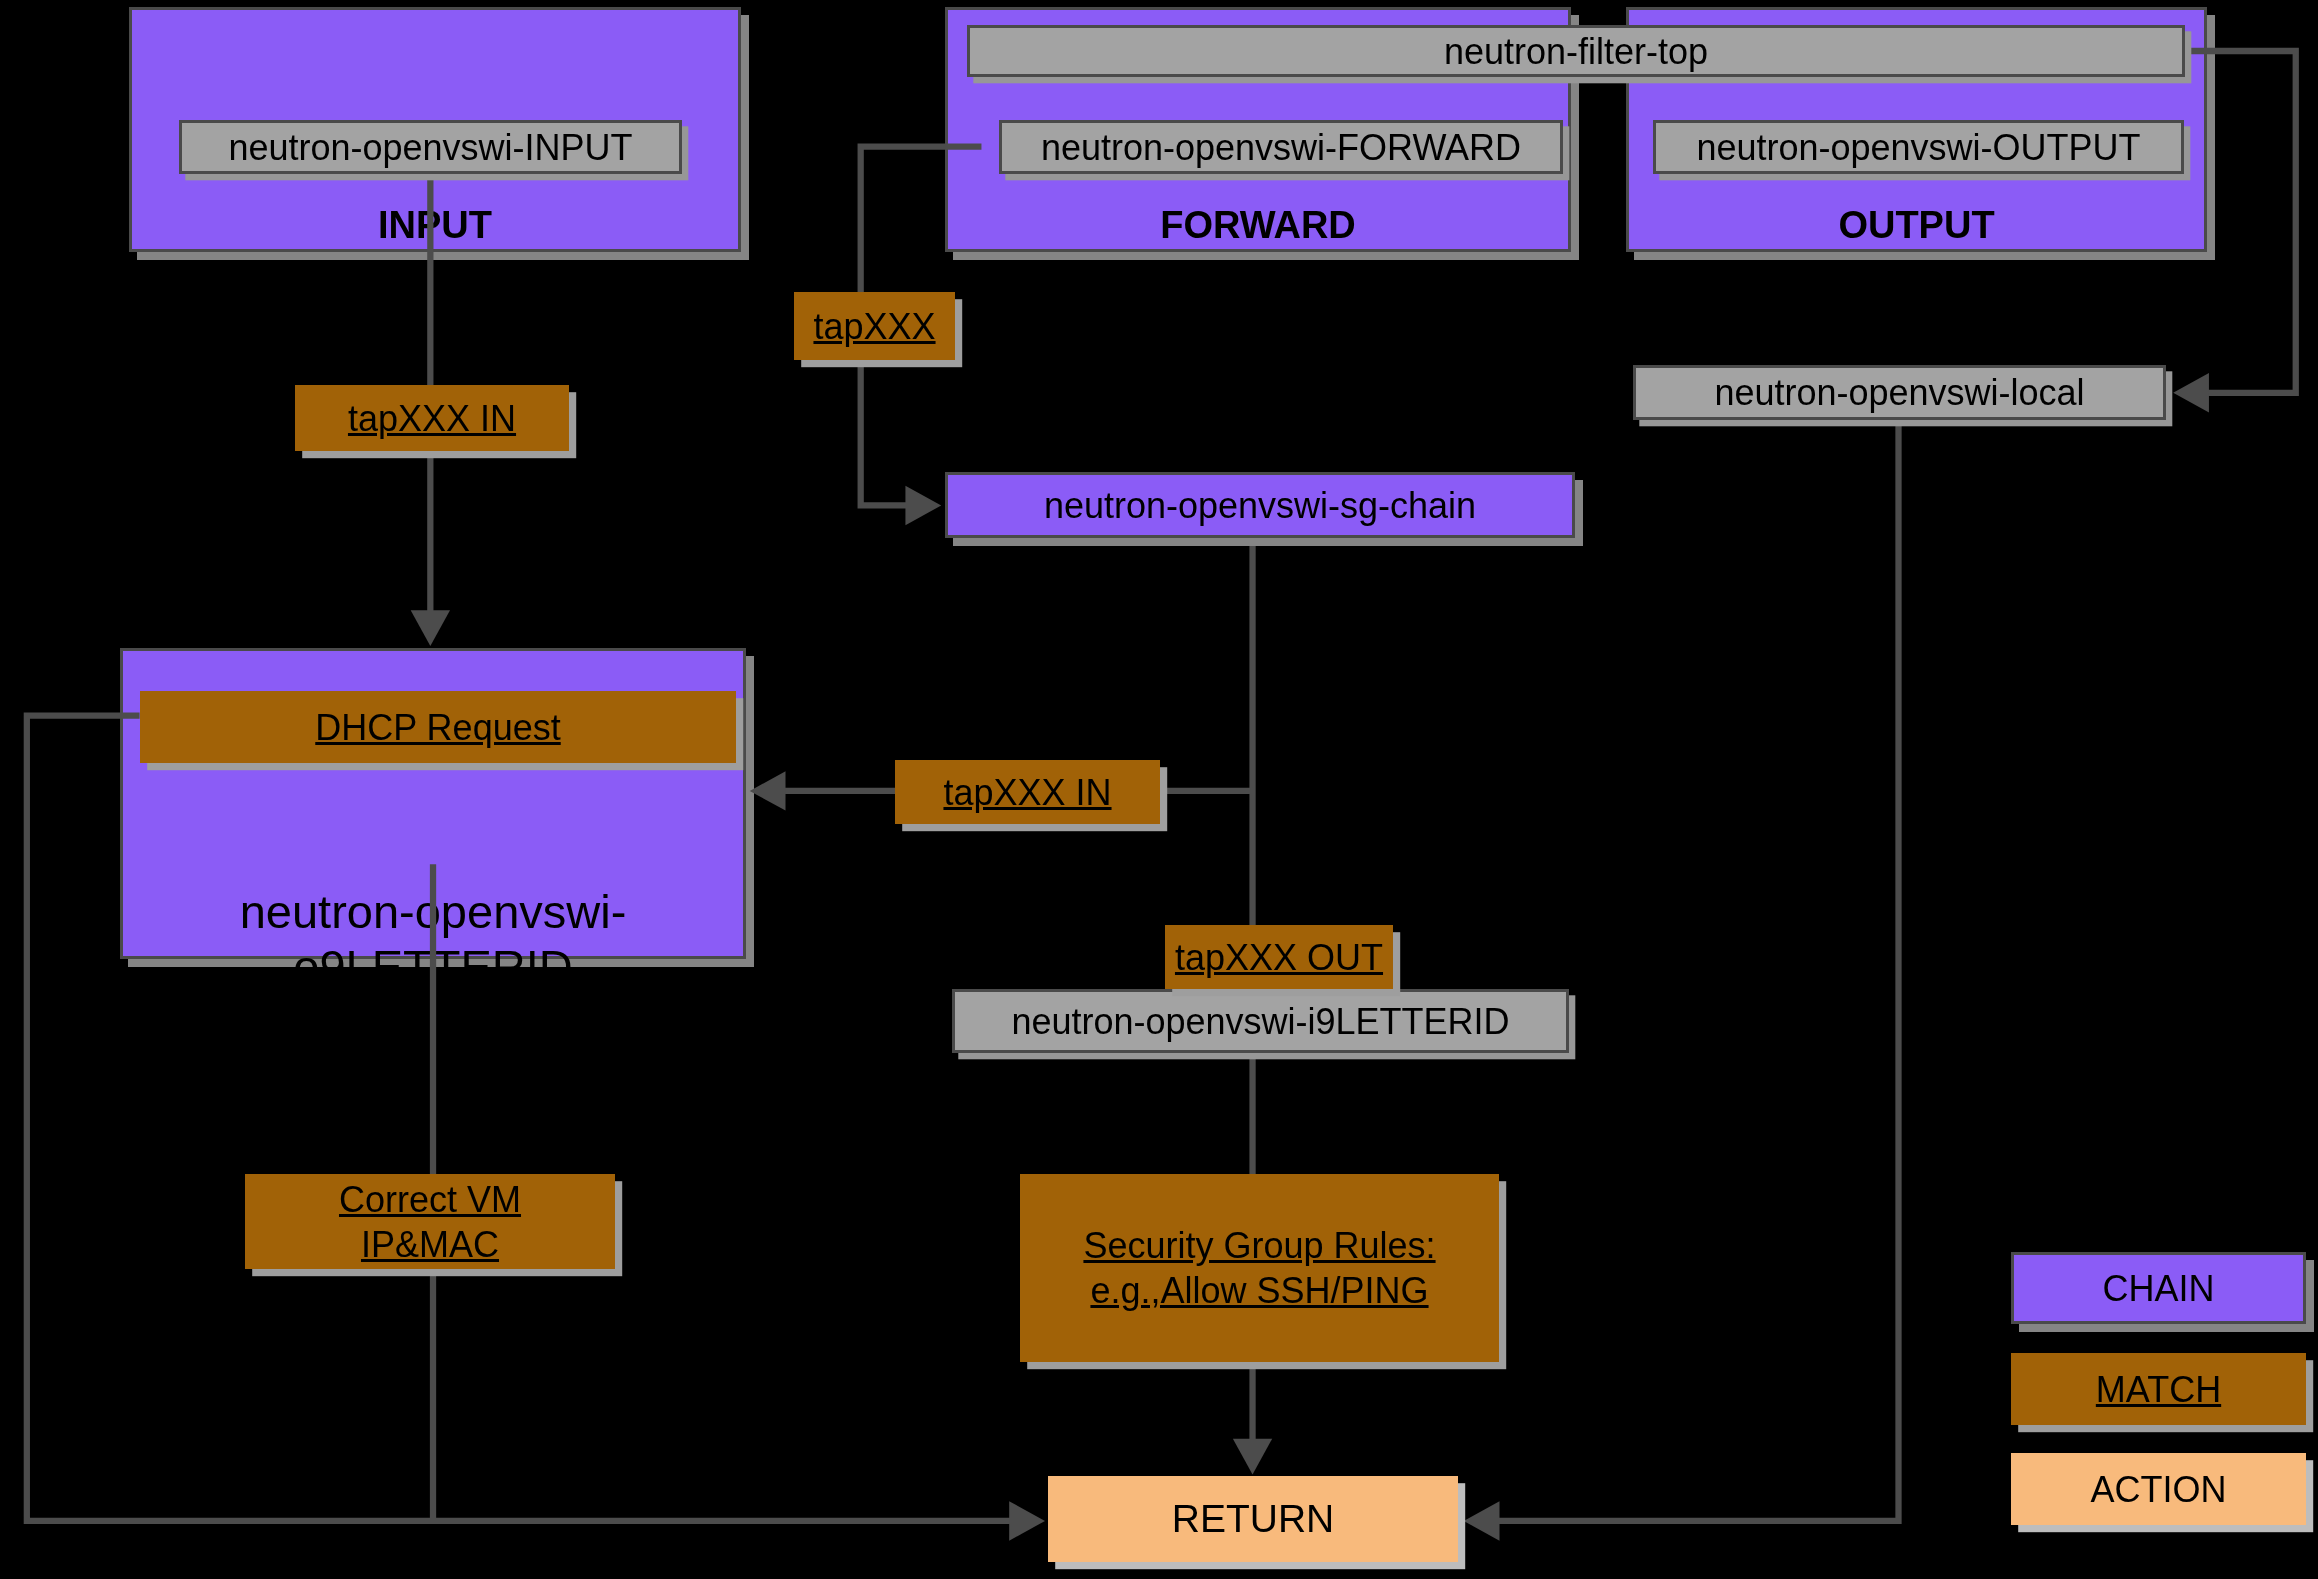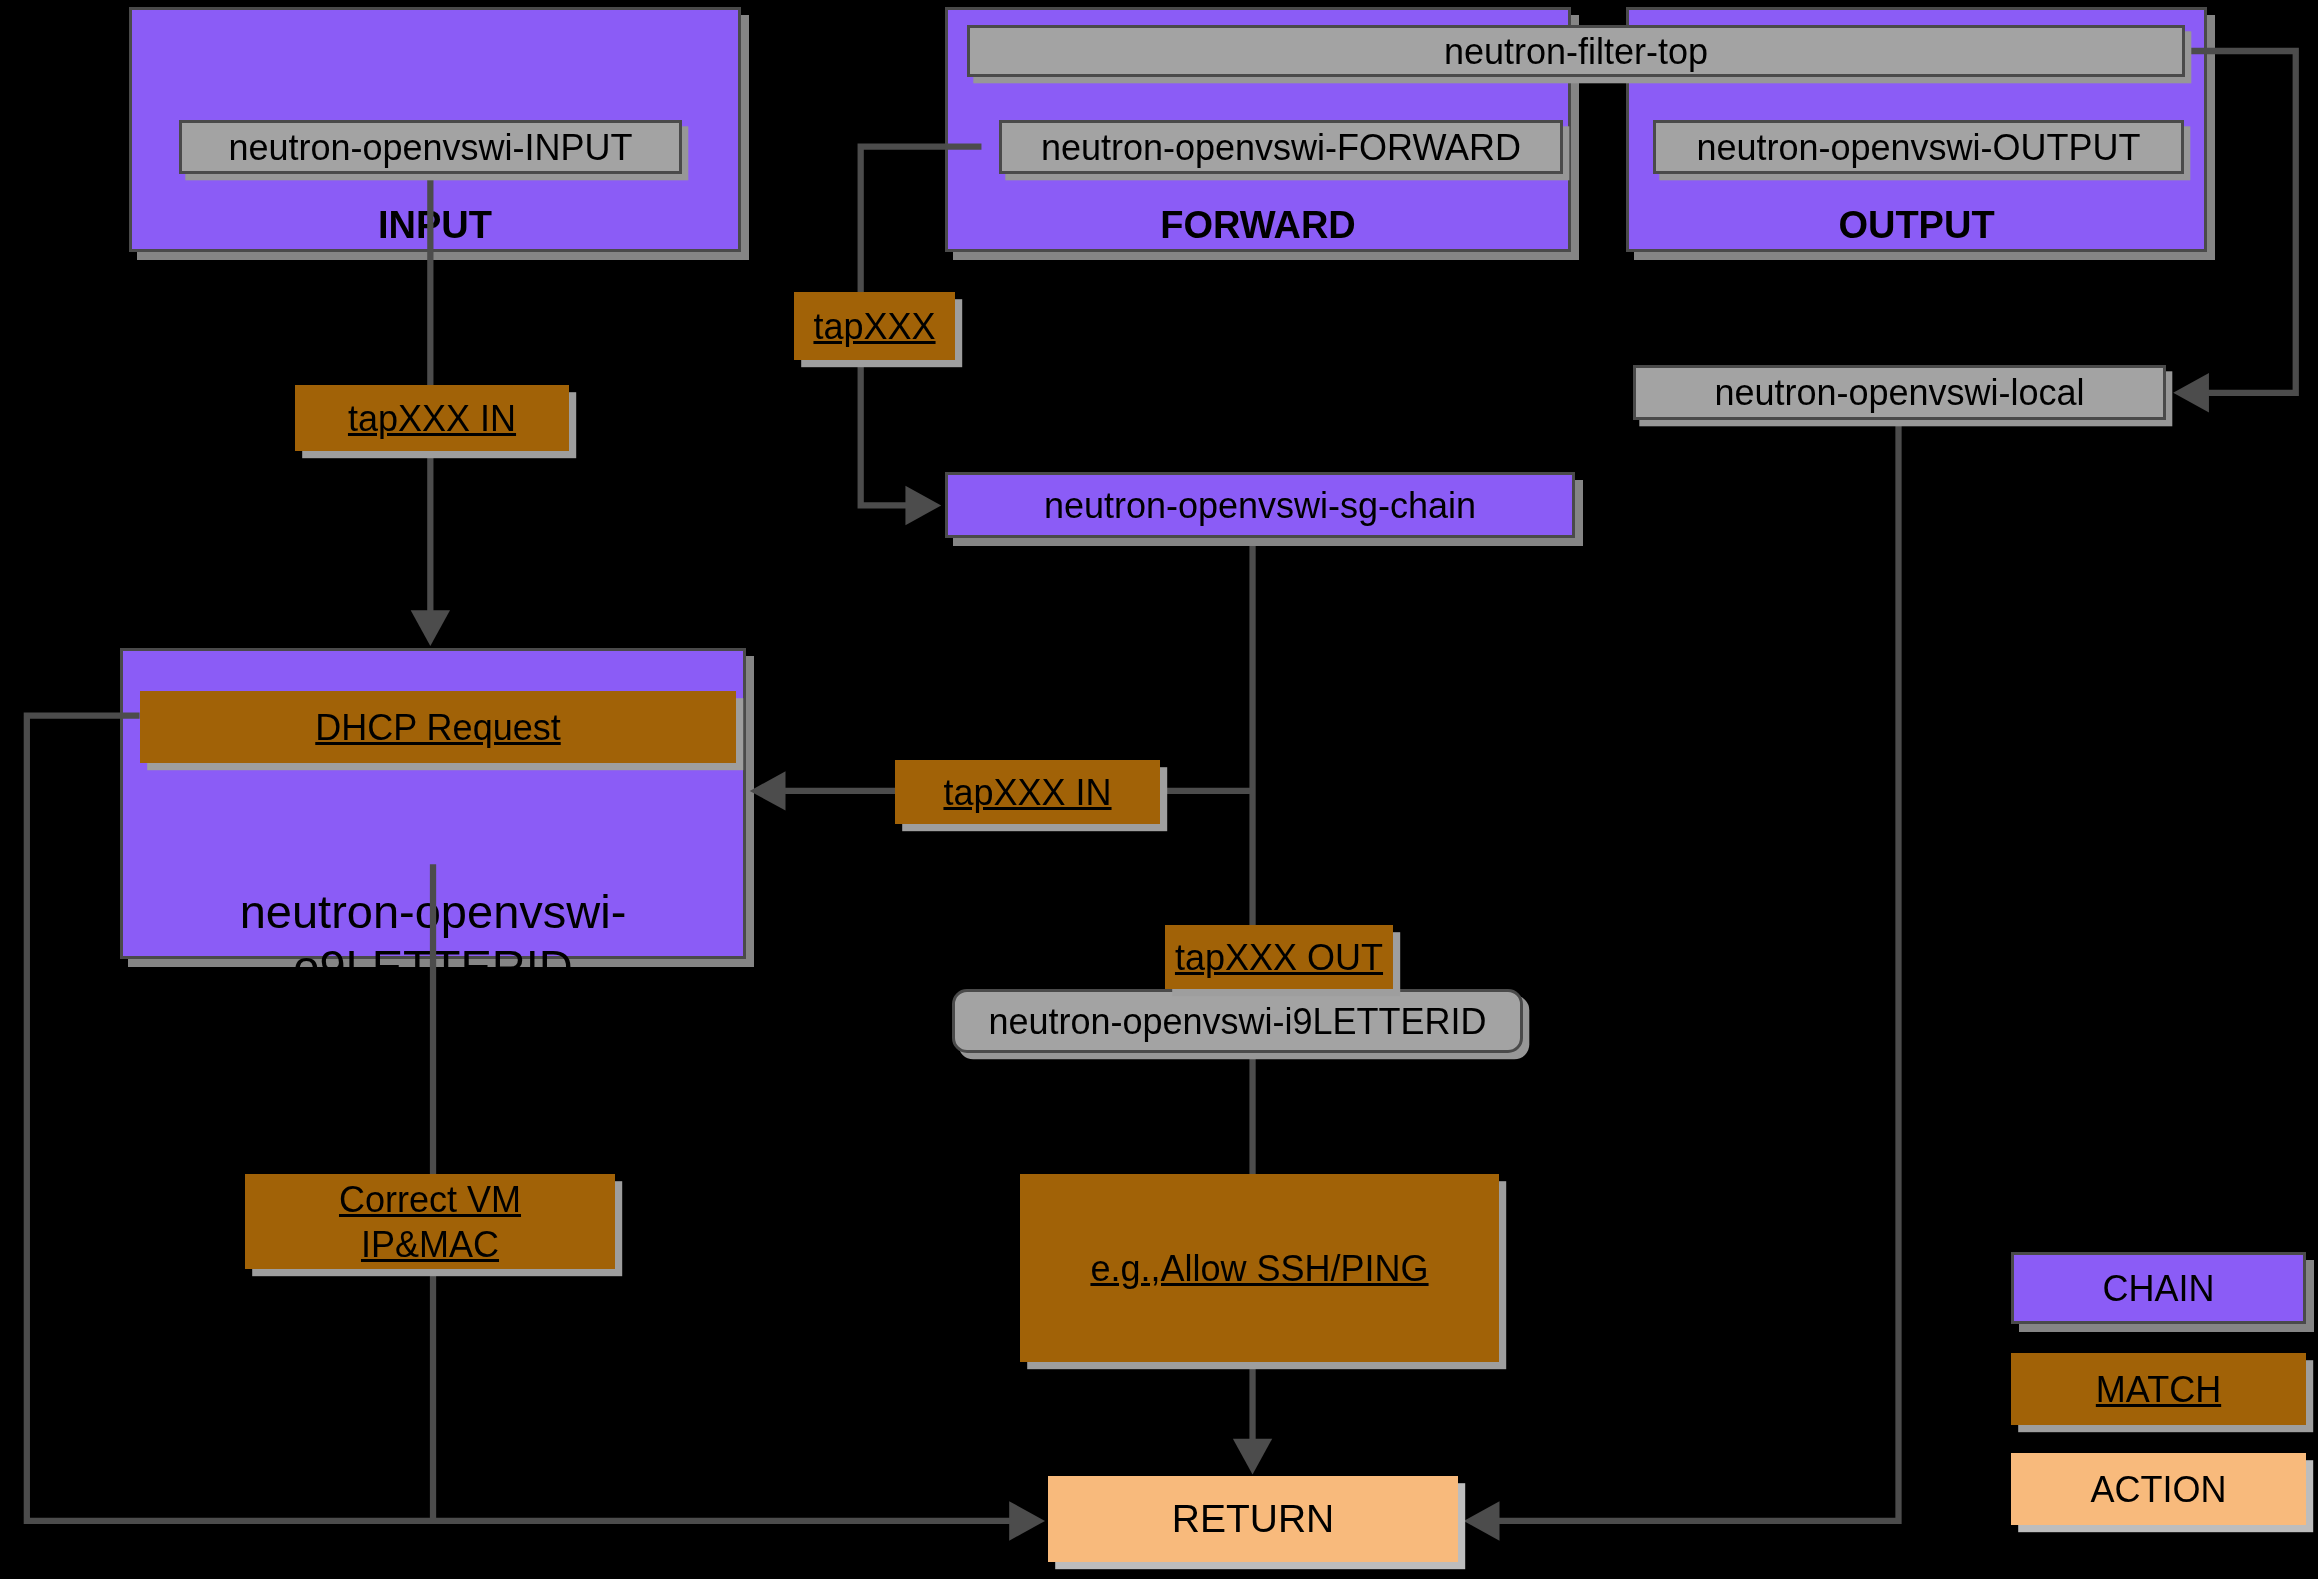--- a/index.html
+++ b/index.html
@@ -100,32 +100,33 @@
       <polygon points="1636,1700 1676,1678 1676,1722"></polygon>
     </g>
   </svg>
 
   <div class="box inner" style="left:967px;top:25px;width:1218px;height:52px;">neutron-filter-top</div>
   <div class="box inner" style="left:179px;top:120px;width:503px;height:54px;">neutron-openvswi-INPUT</div>
   <div class="box inner" style="left:981px;top:120px;width:564px;height:54px;margin-left:18px;">neutron-openvswi-FORWARD</div>
   <div class="box inner" style="left:1653px;top:120px;width:531px;height:54px;">neutron-openvswi-OUTPUT</div>
   <div class="box inner" style="left:1633px;top:365px;width:533px;height:55px;">neutron-openvswi-local</div>
   <div class="box outer" style="left:945px;top:472px;width:630px;height:66px;z-index:10;">neutron-openvswi-sg-chain</div>
-  <div class="box inner" style="left:952px;top:989px;width:571px;height:64px;border-radius:15px;">neutron-openvswi-i9LETTERID</div>
+  <div class="box inner" style="left:952px;top:989px;width:617px;height:64px;">neutron-openvswi-i9LETTERID</div>
 
   <div class="box match" style="left:794px;top:292px;width:161px;height:68px;">tapXXX</div>
   <div class="box match" style="left:295px;top:385px;width:274px;height:66px;">tapXXX IN</div>
   <div class="box match" style="left:140px;top:691px;width:596px;height:72px;">DHCP Request</div>
   <div class="box match" style="left:895px;top:760px;width:265px;height:64px;">tapXXX IN</div>
   <div class="box match" style="left:1129px;top:925px;width:228px;height:64px;margin-left:36px;">tapXXX OUT</div>
   <div class="box match" style="left:245px;top:1174px;width:370px;height:95px;flex-direction:column;">
     <div>Correct VM</div>
     <div>IP&amp;MAC</div>
   </div>
   <div class="box match" style="left:1020px;top:1174px;width:479px;height:188px;flex-direction:column;">
+    <div>Security Group Rules:</div>
     <div>e.g.,Allow SSH/PING</div>
   </div>
 
   <div class="box action" style="left:1048px;top:1476px;width:410px;height:86px;font-size:39px;">RETURN</div>
 
   <div class="box outer" style="left:2011px;top:1252px;width:295px;height:72px;z-index:10;">CHAIN</div>
   <div class="box match" style="left:2011px;top:1353px;width:295px;height:72px;">MATCH</div>
   <div class="box action" style="left:2011px;top:1453px;width:295px;height:72px;">ACTION</div>
 
 </div>

